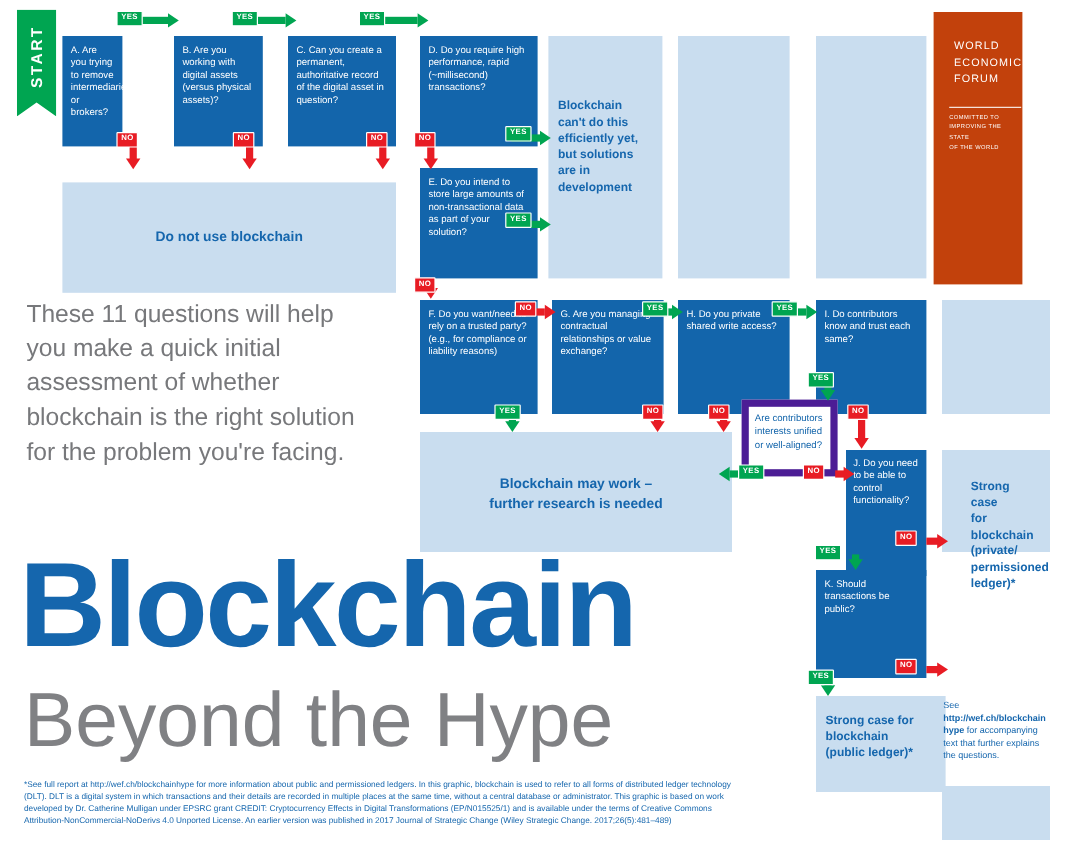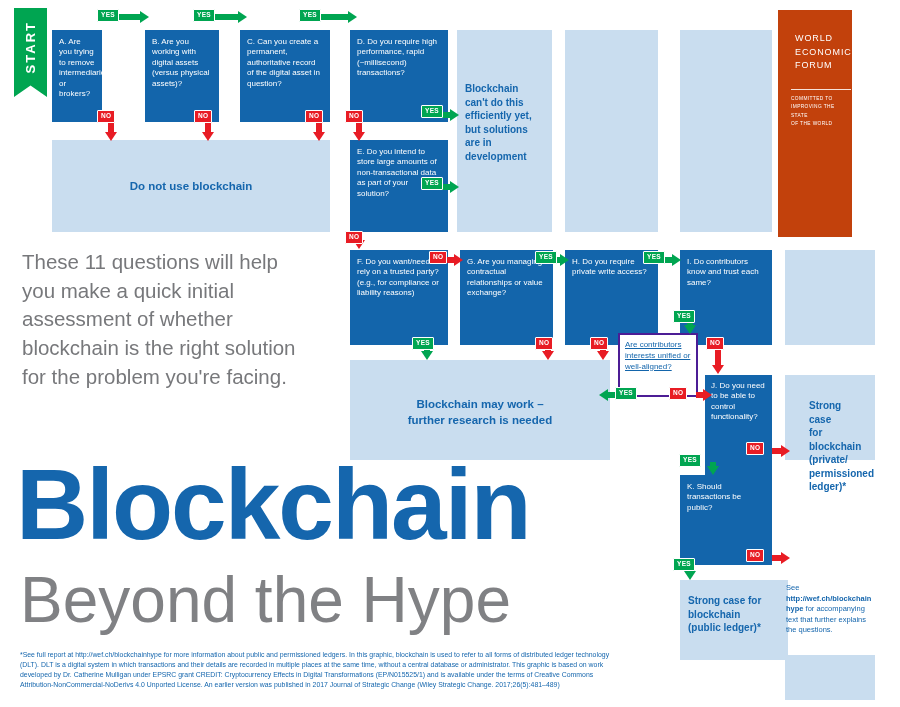--- a/index.html
+++ b/index.html
@@ -6,25 +6,25 @@
   #canvas{position:relative;width:900px;height:707px;background:#fff;overflow:hidden;
           font-family:"Liberation Sans",sans-serif;}
   .pre{white-space:pre-line;}
 
   
   .qbox{position:absolute;background:#1365ab;color:#fff;font-size:8px;line-height:1.3;
         padding:7px;box-sizing:border-box;z-index:1;}
   
   .pale{position:absolute;background:#c9ddef;z-index:0;box-sizing:border-box;}
   .outcome{color:#1566ad;font-weight:bold;}
-  .center{display:flex;align-items:center;justify-content:center;}
-
-  
-  .whitebox{position:absolute;background:#fff;border:2px solid #4c1d95;color:#1365ab;
-            font-size:8px;line-height:1.35;padding:5px;box-sizing:border-box;z-index:4;text-decoration:underline;}
+  .center{display:flex;align-items:center;justify-content:center;margin-top:12px;}
+
+  
+  .whitebox{position:absolute;background:#fff;border:6px solid #4c1d95;color:#1365ab;
+            font-size:8px;line-height:1.35;padding:5px;box-sizing:border-box;z-index:4;}
 
   
   .arrow{position:absolute;left:0;top:0;width:0;height:0;}
   .shaft{position:absolute;z-index:5;}
   .g{background:#00a551;} .r{background:#e81c24;}
   .hd{position:absolute;width:0;height:0;z-index:5;}
   .hd-r-g{border-top:6px solid transparent;border-bottom:6px solid transparent;border-left:9px solid #00a551;}
   .hd-r-r{border-top:6px solid transparent;border-bottom:6px solid transparent;border-left:9px solid #e81c24;}
   .hd-d-g{border-left:6px solid transparent;border-right:6px solid transparent;border-top:9px solid #00a551;}
   .hd-d-r{border-left:6px solid transparent;border-right:6px solid transparent;border-top:9px solid #e81c24;}
@@ -96,21 +96,21 @@
 (public ledger)*</div>
   </div>
 
   <div class="qbox" style="left:52px;top:30px;width:50px;height:92px">A. Are you trying to remove intermediaries or brokers?</div>
   <div class="qbox" style="left:145px;top:30px;width:74px;height:92px">B. Are you working with digital assets (versus physical assets)?</div>
   <div class="qbox" style="left:240px;top:30px;width:90px;height:92px">C. Can you create a permanent, authoritative record of the digital asset in question?</div>
   <div class="qbox" style="left:350px;top:30px;width:98px;height:92px">D. Do you require high performance, rapid (~millisecond) transactions?</div>
   <div class="qbox" style="left:350px;top:140px;width:98px;height:92px">E. Do you intend to store large amounts of non-transactional data as part of your solution?</div>
   <div class="qbox" style="left:350px;top:250px;width:98px;height:95px">F. Do you want/need to rely on a trusted party? (e.g., for compliance or liability reasons)</div>
   <div class="qbox" style="left:460px;top:250px;width:93px;height:95px">G. Are you managing contractual relationships or value exchange?</div>
-  <div class="qbox" style="left:565px;top:250px;width:93px;height:95px">H. Do you require private write access?</div>
+  <div class="qbox" style="left:565px;top:250px;width:93px;height:95px">H. Do you private shared write access?</div>
   <div class="qbox" style="left:680px;top:250px;width:92px;height:95px">I. Do contributors know and trust each same?</div>
   <div class="qbox" style="left:705px;top:375px;width:67px;height:105px;padding:6px">J. Do you need to be able to control functionality?</div>
   <div class="qbox" style="left:680px;top:475px;width:92px;height:90px">K. Should transactions be public?</div>
 
   <div class="whitebox" style="left:618px;top:333px;width:80px;height:64px">Are contributors interests unified or well-aligned?</div>
 
   <div class="navy">
     <div class="wef-row">
       <svg width="14" height="14" viewBox="0 0 20 20">
         <circle cx="10" cy="10" r="8" fill="none" stroke="#ffffff" stroke-width="1.8"></circle>

